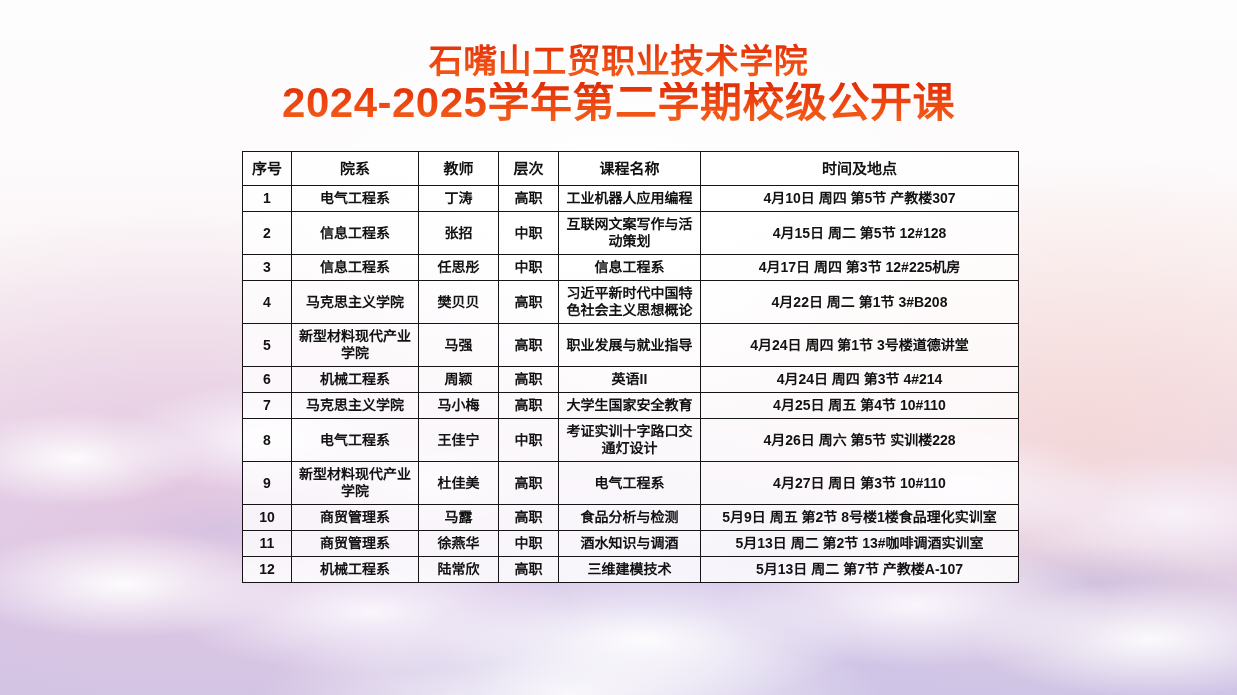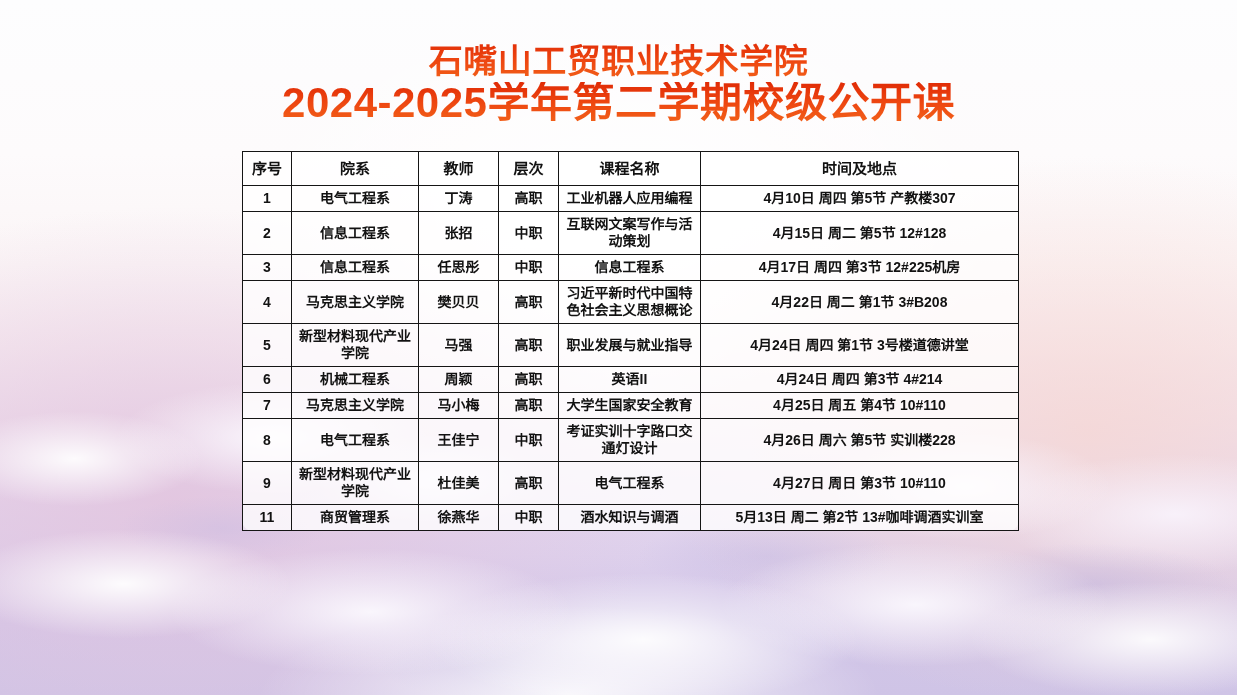--- a/index.html
+++ b/index.html
@@ -245,24 +245,40 @@
           </tr>
           <tr>
             <td class="col-no">9</td>
             <td class="col-dept">新型材料现代产业学院</td>
             <td class="col-teacher">杜佳美</td>
             <td class="col-level">高职</td>
             <td class="col-course">电气工程系</td>
             <td class="col-time">4月27日 周日 第3节 10#110</td>
           </tr>
           <tr>
+            <td class="col-no">10</td>
+            <td class="col-dept">商贸管理系</td>
+            <td class="col-teacher">马露</td>
+            <td class="col-level">高职</td>
+            <td class="col-course">食品分析与检测</td>
+            <td class="col-time">5月9日 周五 第2节 8号楼1楼食品理化实训室</td>
+          </tr>
+          <tr>
             <td class="col-no">11</td>
             <td class="col-dept">商贸管理系</td>
             <td class="col-teacher">徐燕华</td>
             <td class="col-level">中职</td>
             <td class="col-course">酒水知识与调酒</td>
             <td class="col-time">5月13日 周二 第2节 13#咖啡调酒实训室</td>
           </tr>
+          <tr>
+            <td class="col-no">12</td>
+            <td class="col-dept">机械工程系</td>
+            <td class="col-teacher">陆常欣</td>
+            <td class="col-level">高职</td>
+            <td class="col-course">三维建模技术</td>
+            <td class="col-time">5月13日 周二 第7节 产教楼A-107</td>
+          </tr>
         </tbody>
     </table>
   </div>
 
 </div>
 
 </body></html>

